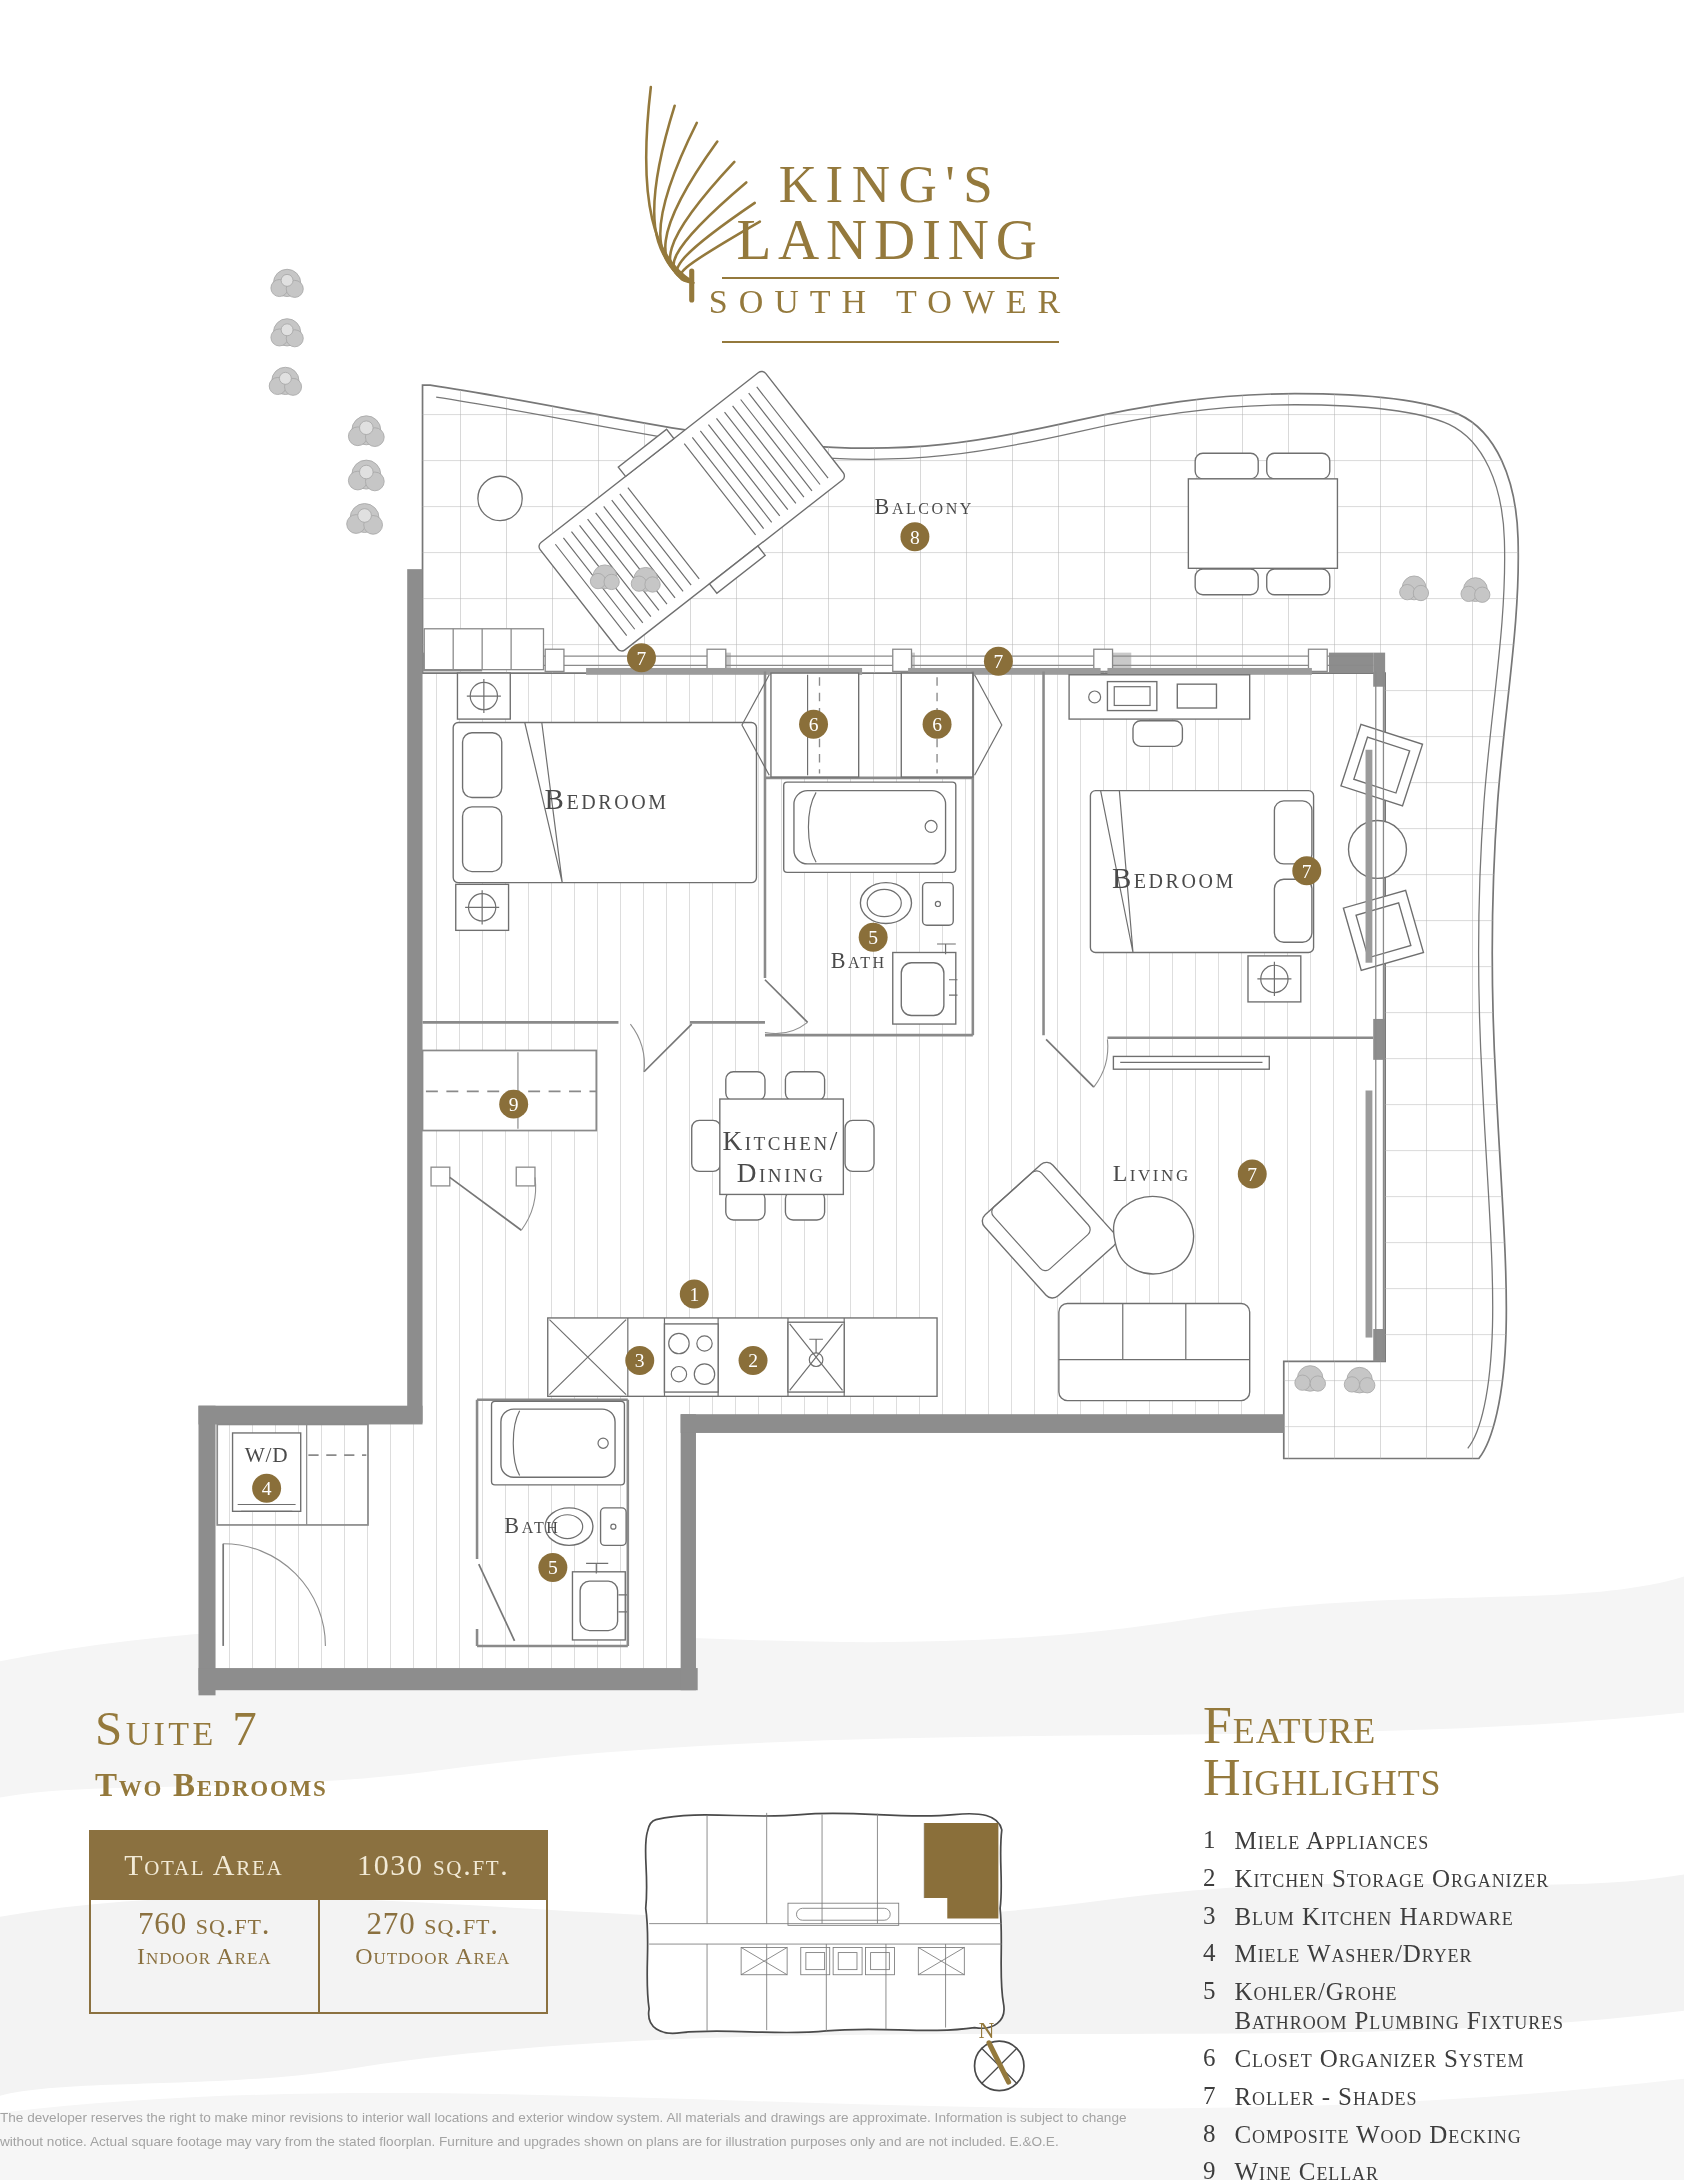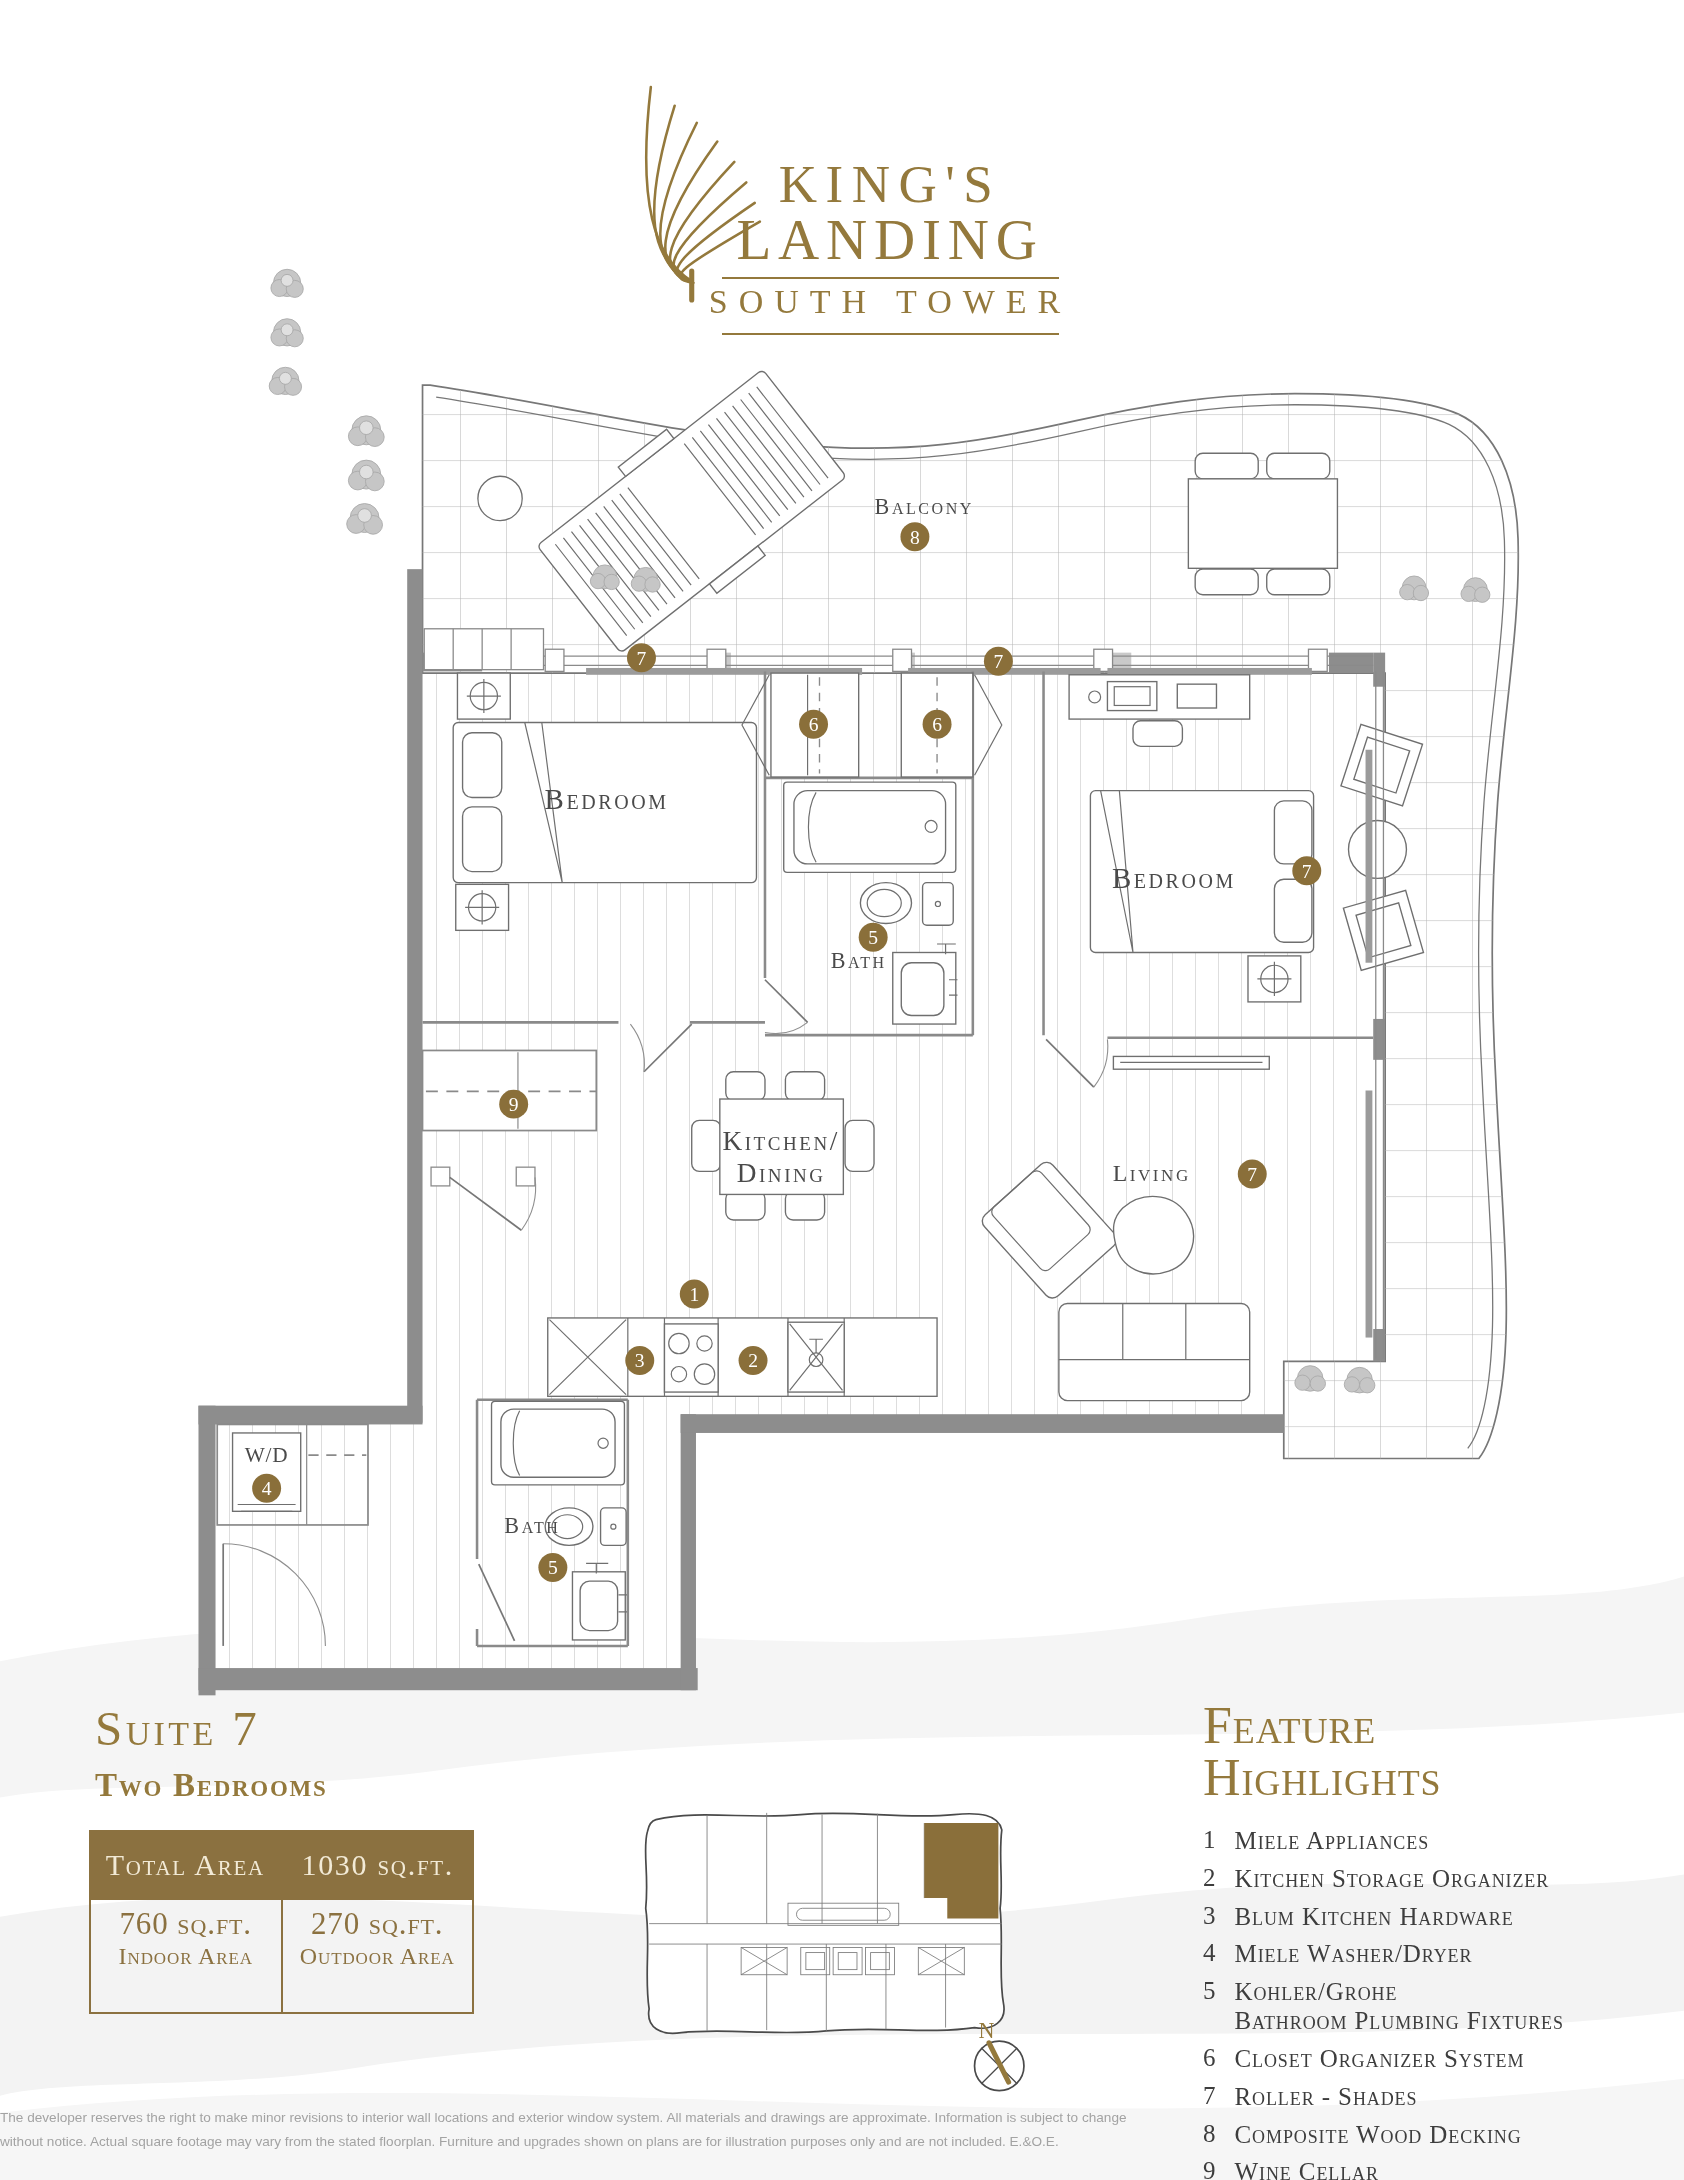--- a/index.html
+++ b/index.html
@@ -29,27 +29,27 @@
   .compass-n{fill:var(--gold);font-size:26px;font-family:"Liberation Serif",serif;text-anchor:middle;}
 
   
   .abs{position:absolute;}
   .smallcaps{font-variant:small-caps;}
 
   .brand{left:677px;top:158px;width:426px;text-align:center;color:var(--gold);}
   .brand-line1{font-size:53px;letter-spacing:8.5px;line-height:1;}
   .brand-line2{font-size:57px;letter-spacing:6.8px;line-height:1.02;}
   .brand-rule{width:337px;margin:7.7px auto 0;border-top:2.6px solid var(--gold);}
-  .brand-sub{font-size:34px;letter-spacing:11px;padding:6px 0 14px;line-height:1;}
+  .brand-sub{font-size:34px;letter-spacing:11px;padding:6px 0 22px;line-height:1;}
 
   .suite{left:95px;top:1704px;color:var(--gold);}
   .suite-title{font-size:49px;letter-spacing:3.4px;line-height:1;}
   .suite-sub{font-size:33px;letter-spacing:1.7px;margin-top:16px;line-height:1;font-weight:bold;}
 
-  .area-table{left:89px;top:1830px;width:385px;}
+  .area-table{left:89px;top:1830px;width:459px;}
   .at-header{height:70px;background:var(--gold-dark);display:flex;}
   .at-header .hcell{flex:1;display:flex;align-items:center;justify-content:center;
       font-size:30px;color:#f2ead6;letter-spacing:1.7px;}
   .at-body{display:flex;border:2.6px solid var(--gold-dark);border-top:none;height:112px;}
   .at-body .cell{flex:1;text-align:center;padding-top:6px;color:var(--gold-dark);}
   .at-body .cell + .cell{border-left:2.6px solid var(--gold-dark);}
   .cell .value{font-size:31px;letter-spacing:0.9px;}
   .cell .label{font-size:24px;letter-spacing:0.9px;margin-top:1px;}
 
   .features{left:1203px;top:1700px;width:414px;}

